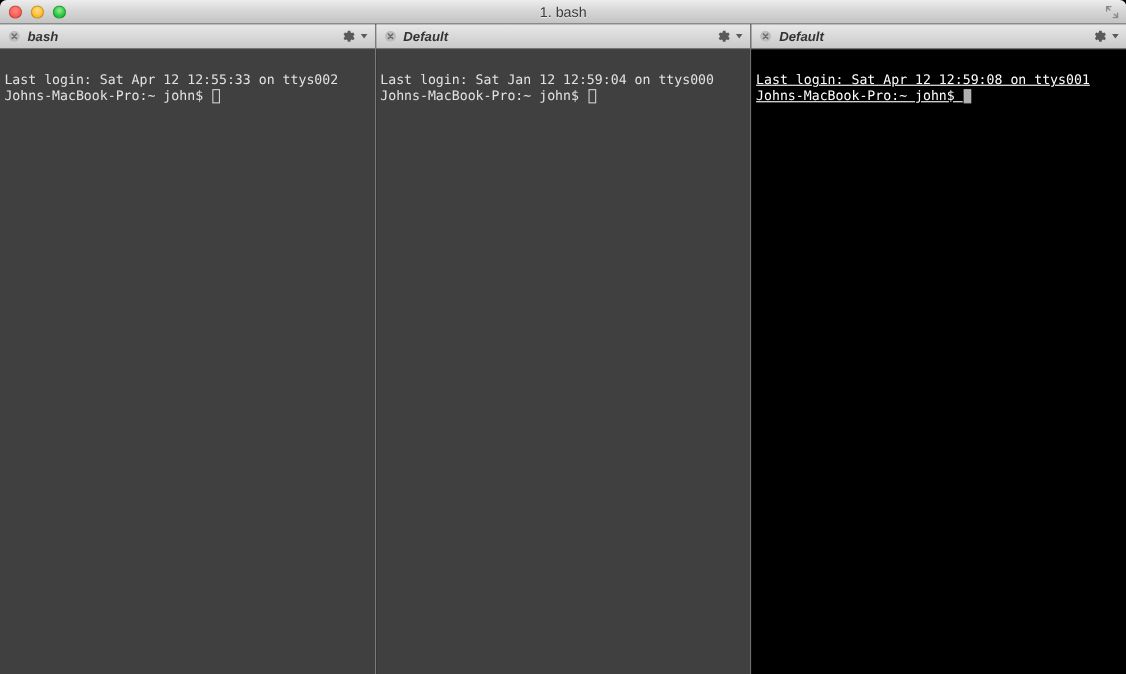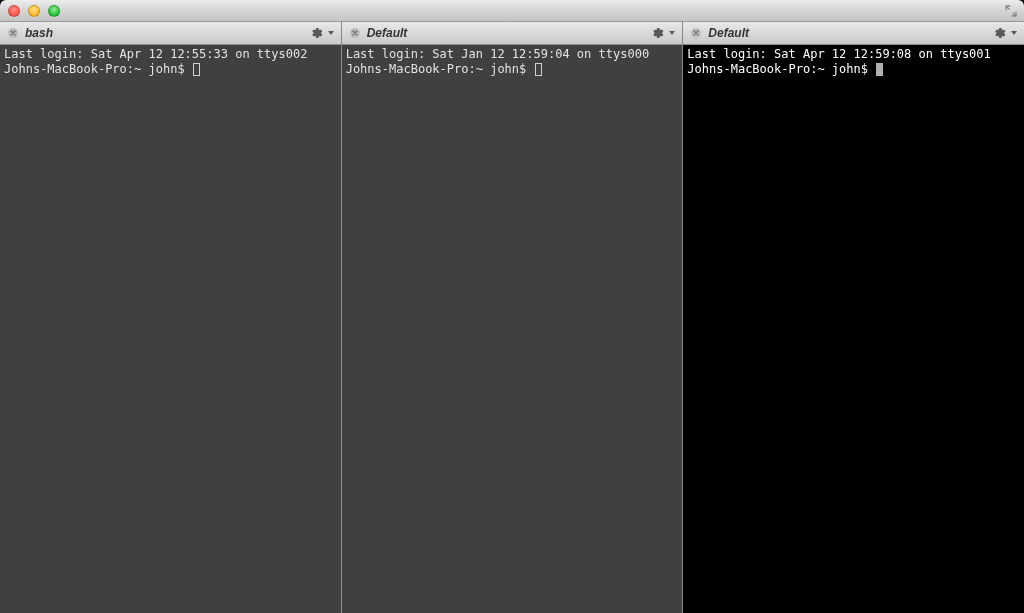--- a/index.html
+++ b/index.html
@@ -101,26 +101,26 @@
     .gear, .dropdown-arrow {
       display: inline-flex;
       align-items: center;
       justify-content: center;
     }
     .term {
       flex: 1;
       font-family: "Menlo", "Monaco", "Consolas", monospace;
       font-size: 12px;
       line-height: 15px;
-      padding: 2px 4px;
+      padding: 20px 4px;
       white-space: pre;
       overflow: hidden;
     }
     .term.gray { background: #404040; color: #e2e2e2; }
-    .term.black { background: #000000; color: #ffffff; }
+    .term.black { background: #000000; color: #ffffff; text-decoration: underline; }
     .cursor-outline {
       display: inline-block;
       width: 7px;
       height: 13px;
       border: 1px solid #d0d0d0;
       vertical-align: text-bottom;
       margin-left: 1px;
     }
     .cursor-block {
       display: inline-block;
@@ -133,20 +133,21 @@
   </style>
 </head>
 <body>
 
 <div class="titlebar">
   <div class="traffic-lights">
     <div class="tl red"></div>
     <div class="tl yellow"></div>
     <div class="tl green"></div>
   </div>
+  <div class="window-title">1. bash</div>
   <div class="fullscreen-btn">
     <svg width="12" height="12" viewBox="0 0 12 12">
       <path d="M1 5 L1 1 L5 1 M4 4 L1 1 M7 11 L11 11 L11 7 M8 8 L11 11" stroke="#8a8a8a" stroke-width="1.3" fill="none" stroke-linecap="round"></path>
     </svg>
   </div>
 </div>
 
 <div class="panes">
 
   <div class="pane">

